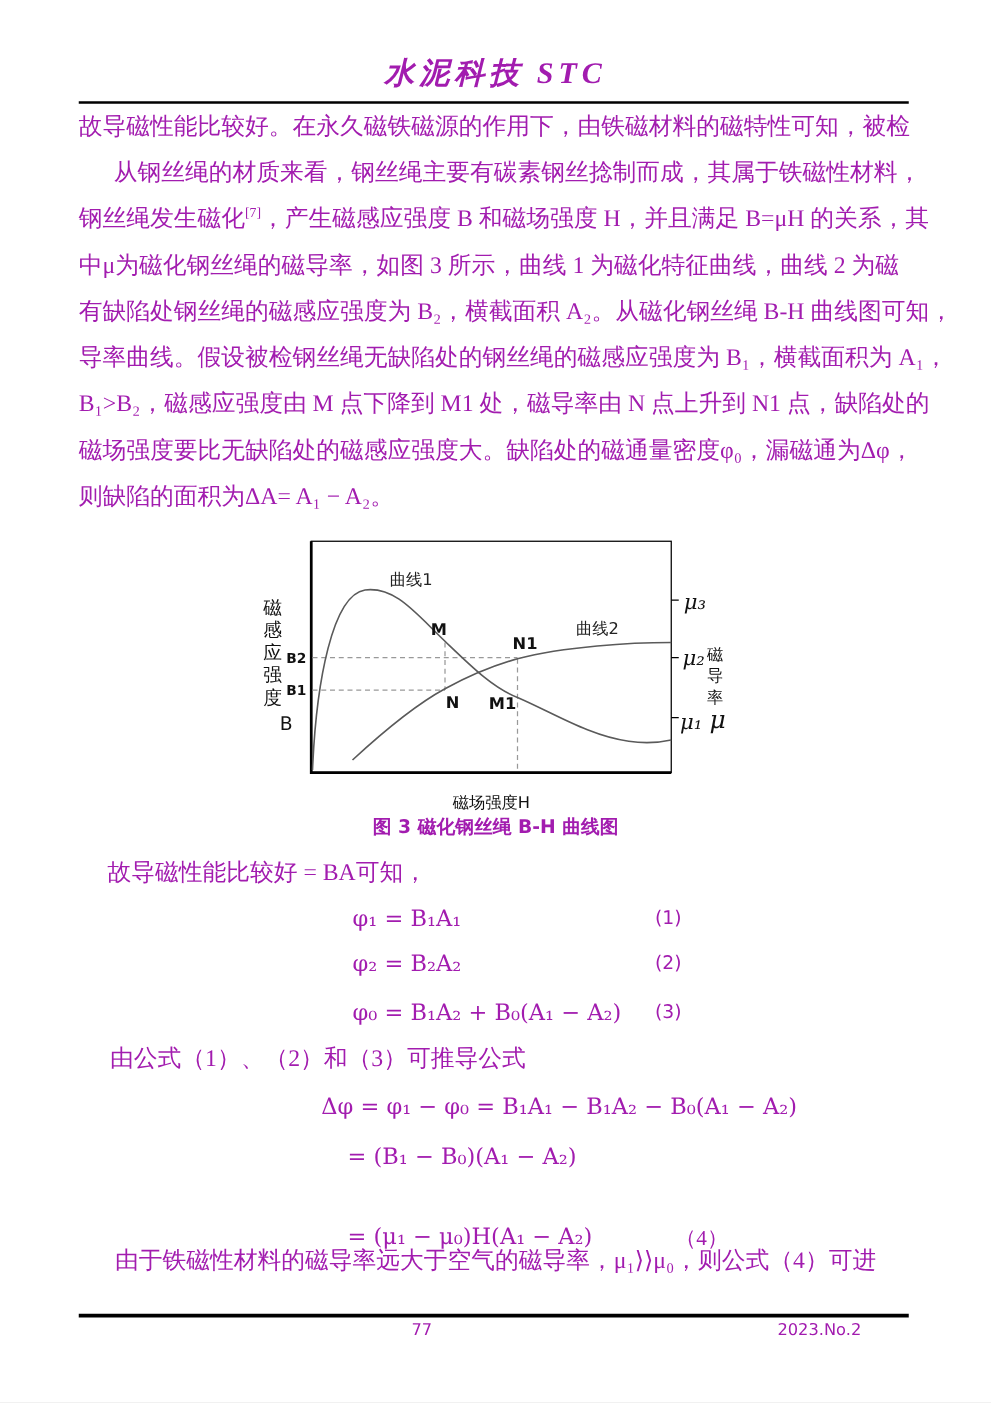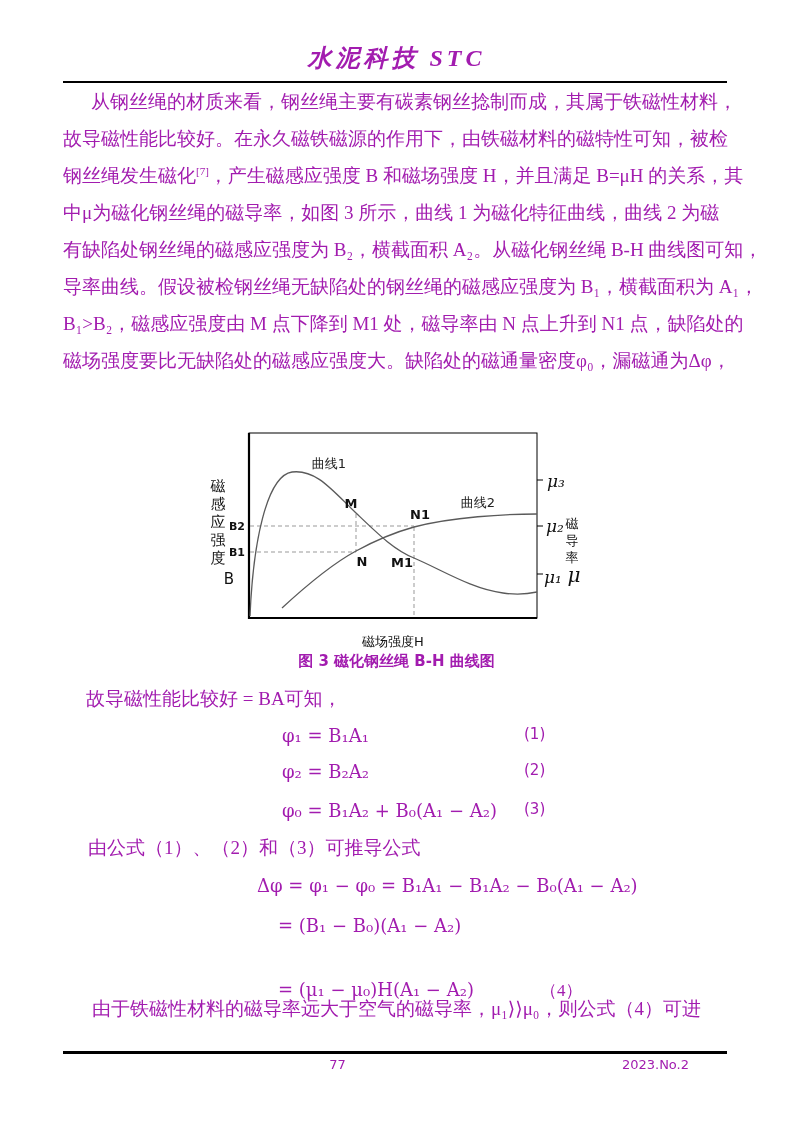--- a/index.html
+++ b/index.html
@@ -51,28 +51,29 @@
 </style>
 </head>
 <body>
 
 <div class="page">
 
   <div class="journal-title">水泥科技 STC</div>
   <div class="rule header-rule"></div>
 
   <div class="body-block">
+    <div class="bline">故导磁性能比较好。在永久磁铁磁源的作用下，由铁磁材料的磁特性可知，被检</div>
     <div class="bline indent">从钢丝绳的材质来看，钢丝绳主要有碳素钢丝捻制而成，其属于铁磁性材料，</div>
-    <div class="bline">故导磁性能比较好。在永久磁铁磁源的作用下，由铁磁材料的磁特性可知，被检</div>
     <div class="bline"><span>钢丝绳发生磁化</span><sup>[7]</sup><span>，产生磁感应强度 B 和磁场强度 H，并且满足 B=μH 的关系，其</span></div>
     <div class="bline">中μ为磁化钢丝绳的磁导率，如图 3 所示，曲线 1 为磁化特征曲线，曲线 2 为磁</div>
     <div class="bline">有缺陷处钢丝绳的磁感应强度为 B₂，横截面积 A₂。从磁化钢丝绳 B-H 曲线图可知，</div>
     <div class="bline">导率曲线。假设被检钢丝绳无缺陷处的钢丝绳的磁感应强度为 B₁，横截面积为 A₁，</div>
     <div class="bline">B₁&gt;B₂，磁感应强度由 M 点下降到 M1 处，磁导率由 N 点上升到 N1 点，缺陷处的</div>
     <div class="bline">磁场强度要比无缺陷处的磁感应强度大。缺陷处的磁通量密度φ₀，漏磁通为Δφ，</div>
+    <div class="bline">则缺陷的面积为ΔA= A₁ − A₂。</div>
   </div>
 
   <svg class="figure-svg" width="400" height="235" viewBox="200 423 400 235" xmlns="http://www.w3.org/2000/svg">
     <rect class="frame" x="249" y="433" width="288" height="185"></rect>
     <path class="axis" d="M249 433 L249 618 L537 618"></path>
 
     <path class="dash" d="M250 526 H414"></path>
     <path class="dash" d="M250 552 H356"></path>
     <path class="dash" d="M356 514 V552"></path>
     <path class="dash" d="M414 527 V618"></path>

